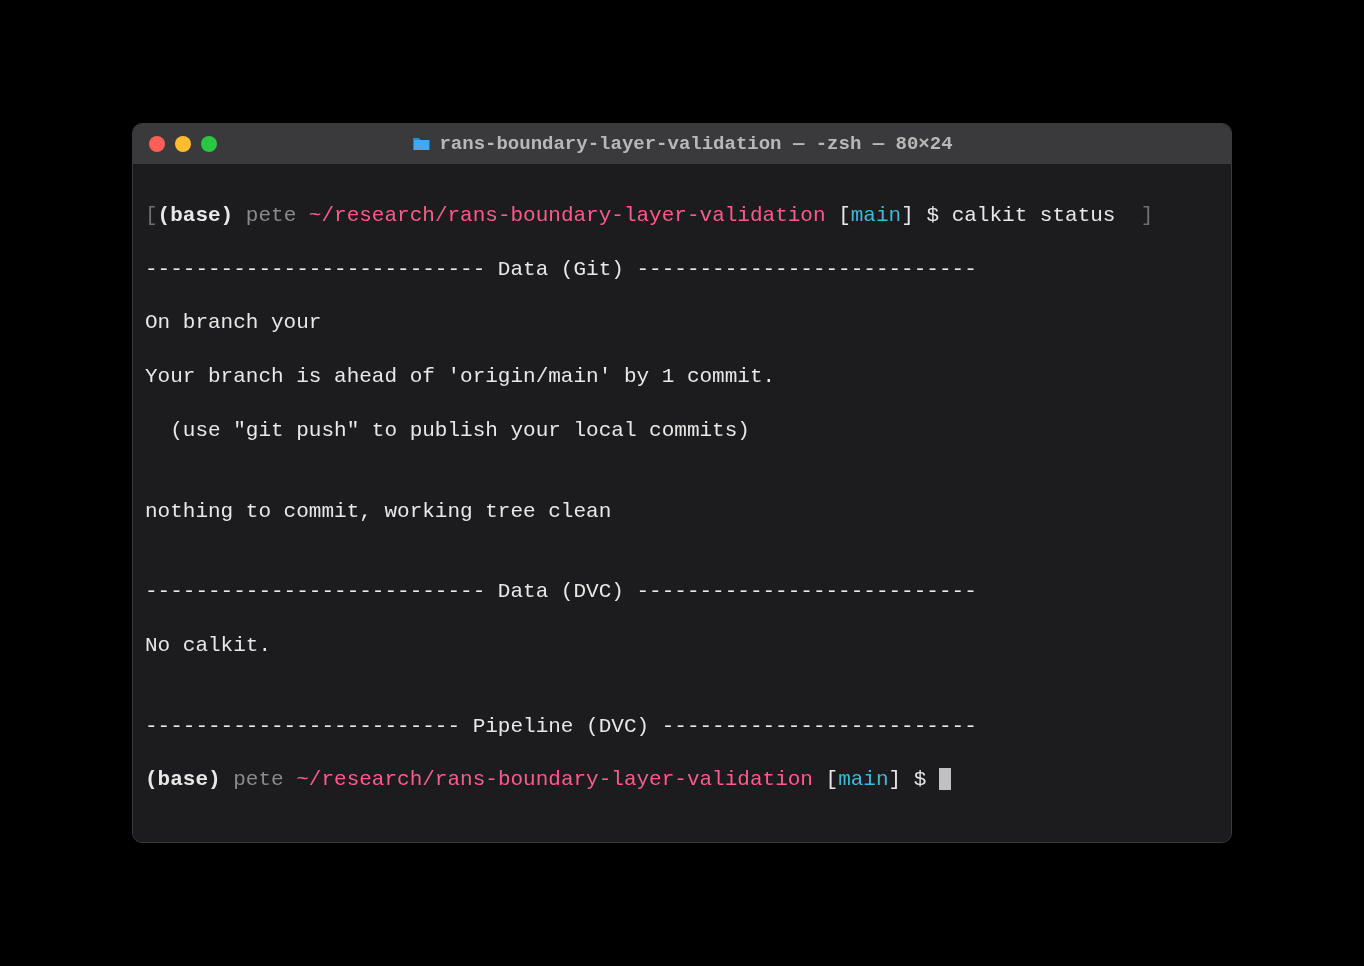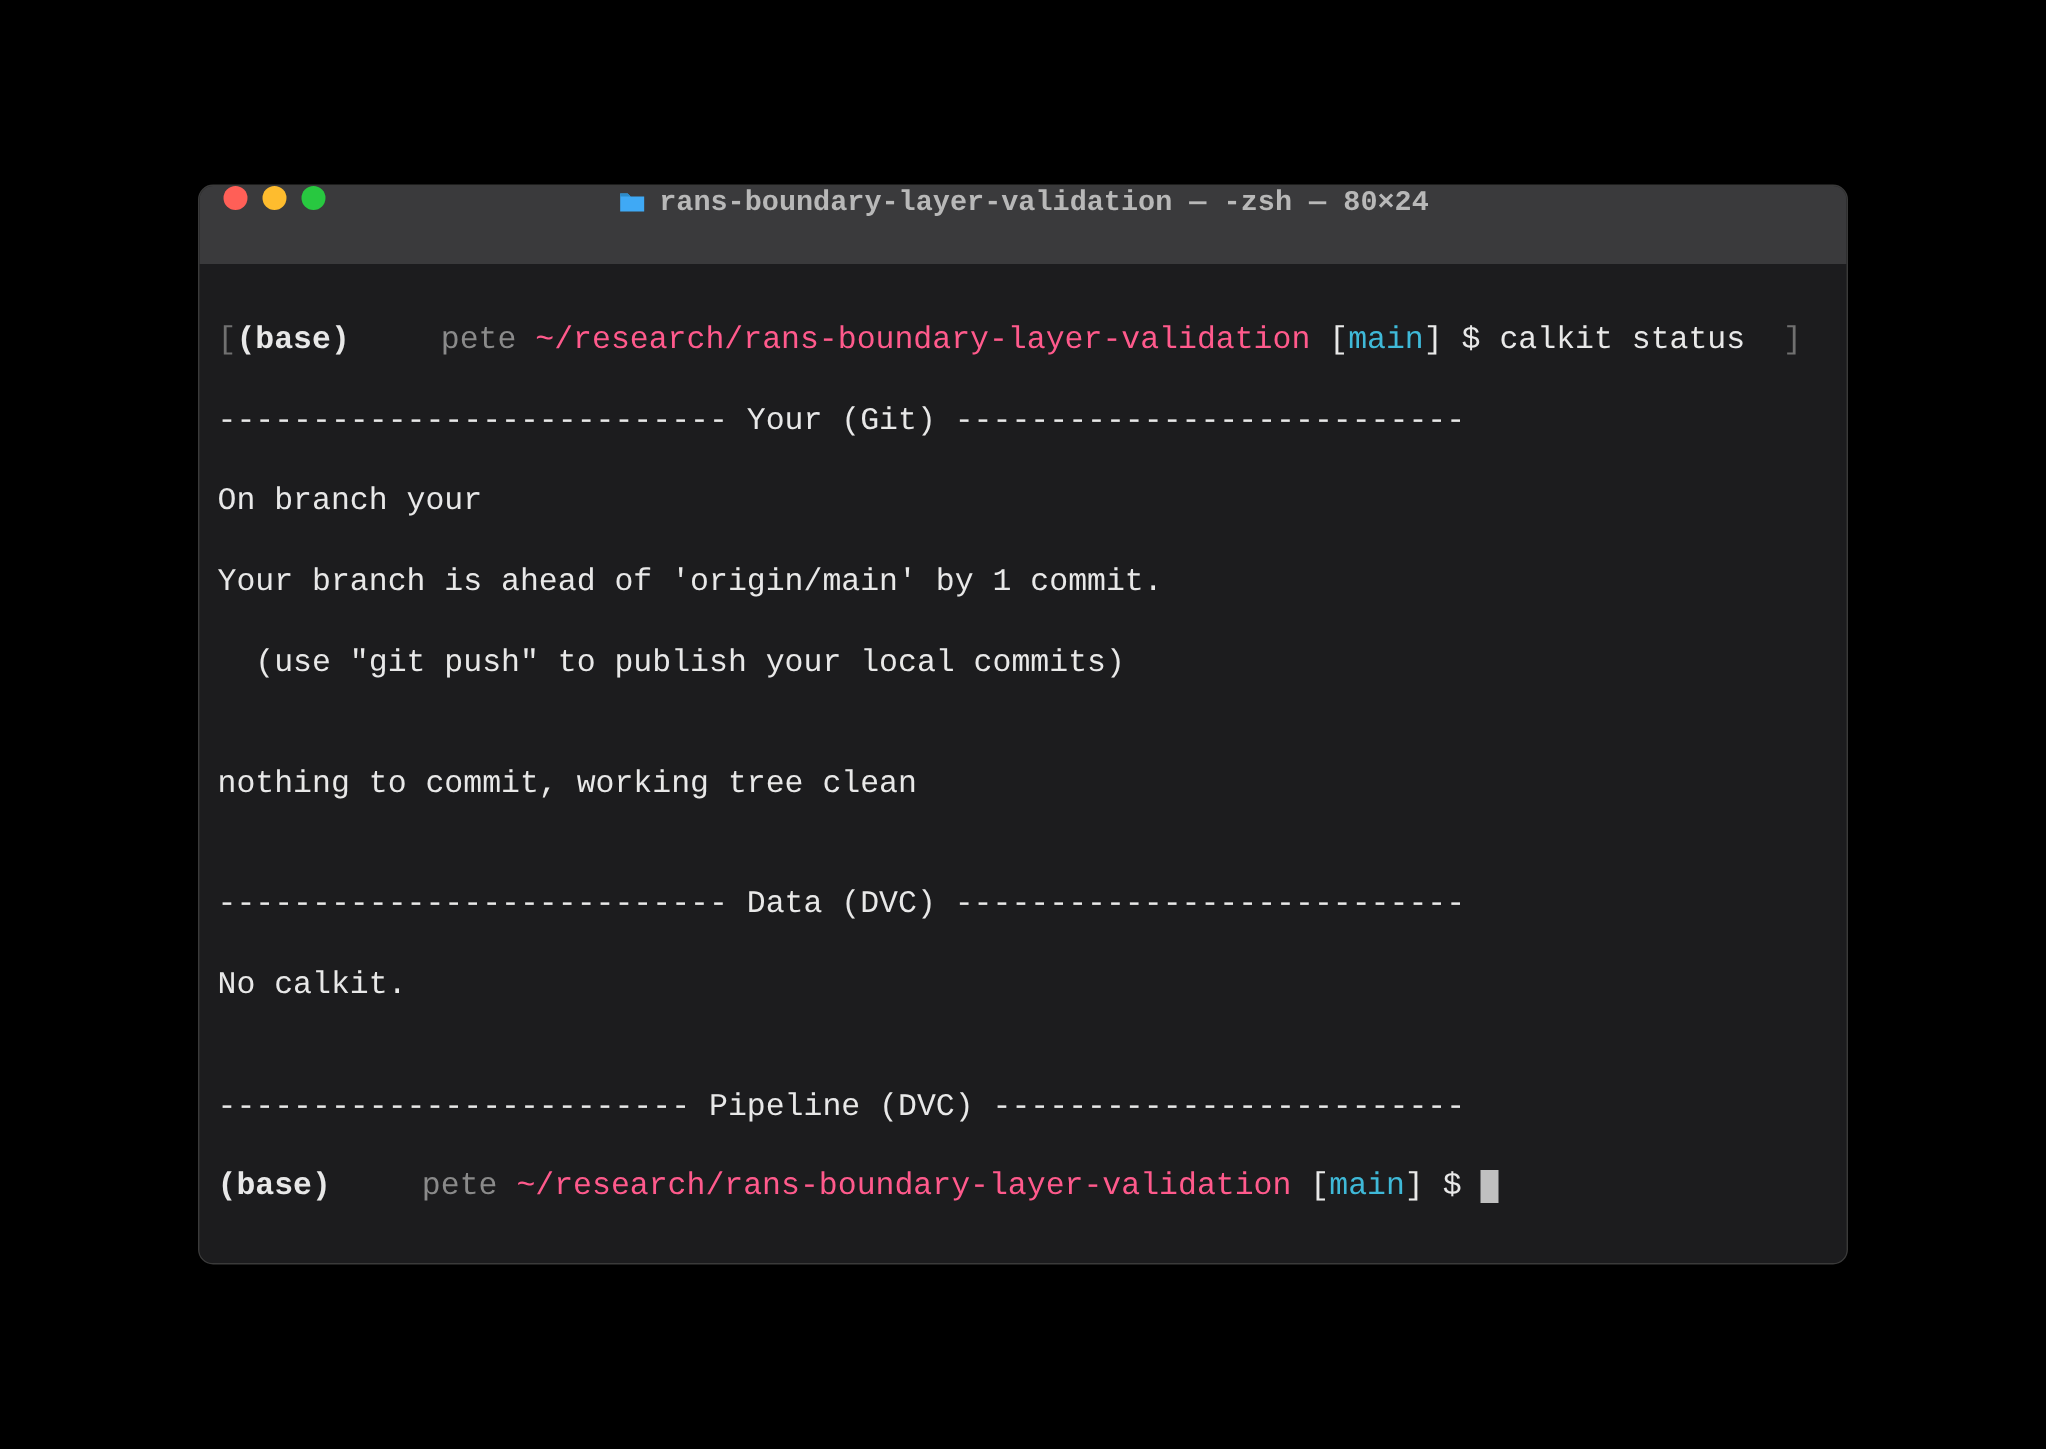--- a/index.html
+++ b/index.html
@@ -21,24 +21,24 @@
       height: 720px;
       background: #1e1e1e;
       border-radius: 10px;
       overflow: hidden;
       box-shadow: 0 20px 60px rgba(0,0,0,0.6);
       border: 1px solid #3a3a3a;
       display: flex;
       flex-direction: column;
     }
     .titlebar {
-      height: 52px;
+      height: 40px;
       background: #3a3a3c;
       display: flex;
-      align-items: flex-start;
+      align-items: center;
       padding: 0 16px;
       position: relative;
     }
     .traffic-lights {
       display: flex;
       gap: 10px;
       align-items: center;
     }
     .traffic-light {
       width: 16px;
@@ -72,21 +72,21 @@
       font-size: 21px;
       line-height: 1.28;
       white-space: pre;
       overflow: hidden;
       font-weight: 500;
     }
     .line {
       white-space: pre;
     }
     .prompt-base { color: #e8e8e8; font-weight: 700; margin-top: 37px; }
-    .prompt-user { color: #8a8a8a; margin-left: 48px; }
+    .prompt-user { color: #8a8a8a; }
     .prompt-path { color: #ff5a8c; }
     .prompt-bracket { color: #e8e8e8; }
     .edge-bracket { color: #707070; }
     .prompt-branch { color: #3fb9d8; margin-top: 20px; }
     .prompt-dollar { color: #e8e8e8; }
     .cmd { color: #e8e8e8; }
     .output { color: #e8e8e8; }
     .cursor {
       display: inline-block;
       width: 12px;
@@ -111,21 +111,21 @@
         <svg width="20" height="16" viewBox="0 0 20 16">
           <path d="M2 2 L7 2 L9 4 L18 4 L18 14 L2 14 Z" fill="#3fa9f5"></path>
           <path d="M2 2 L7 2 L9 4 L2 4 Z" fill="#2d8bc9"></path>
         </svg>
       </span>
       <span>rans-boundary-layer-validation — -zsh — 80×24</span>
     </div>
   </div>
   <div class="terminal-body">
 <div class="line"><span class="edge-bracket">[</span><span class="prompt-base">(base)</span><span class="prompt-user"> pete </span><span class="prompt-path">~/research/rans-boundary-layer-validation</span><span class="prompt-bracket"> [</span><span class="prompt-branch">main</span><span class="prompt-bracket">] </span><span class="prompt-dollar">$ </span><span class="cmd">calkit status</span><span>  </span><span class="edge-bracket">]</span></div>
-<div class="line output">--------------------------- Your (Git) ---------------------------</div>
+<div class="line output">--------------------------- Data (Git) ---------------------------</div>
 <div class="line output">On branch your</div>
 <div class="line output">Your branch is ahead of 'origin/main' by 1 commit.</div>
 <div class="line output">  (use "git push" to publish your local commits)</div>
 <div class="line output"></div>
 <div class="line output">nothing to commit, working tree clean</div>
 <div class="line output"></div>
 <div class="line output">--------------------------- Data (DVC) ---------------------------</div>
 <div class="line output">No calkit.</div>
 <div class="line output"></div>
 <div class="line output">------------------------- Pipeline (DVC) -------------------------</div>

